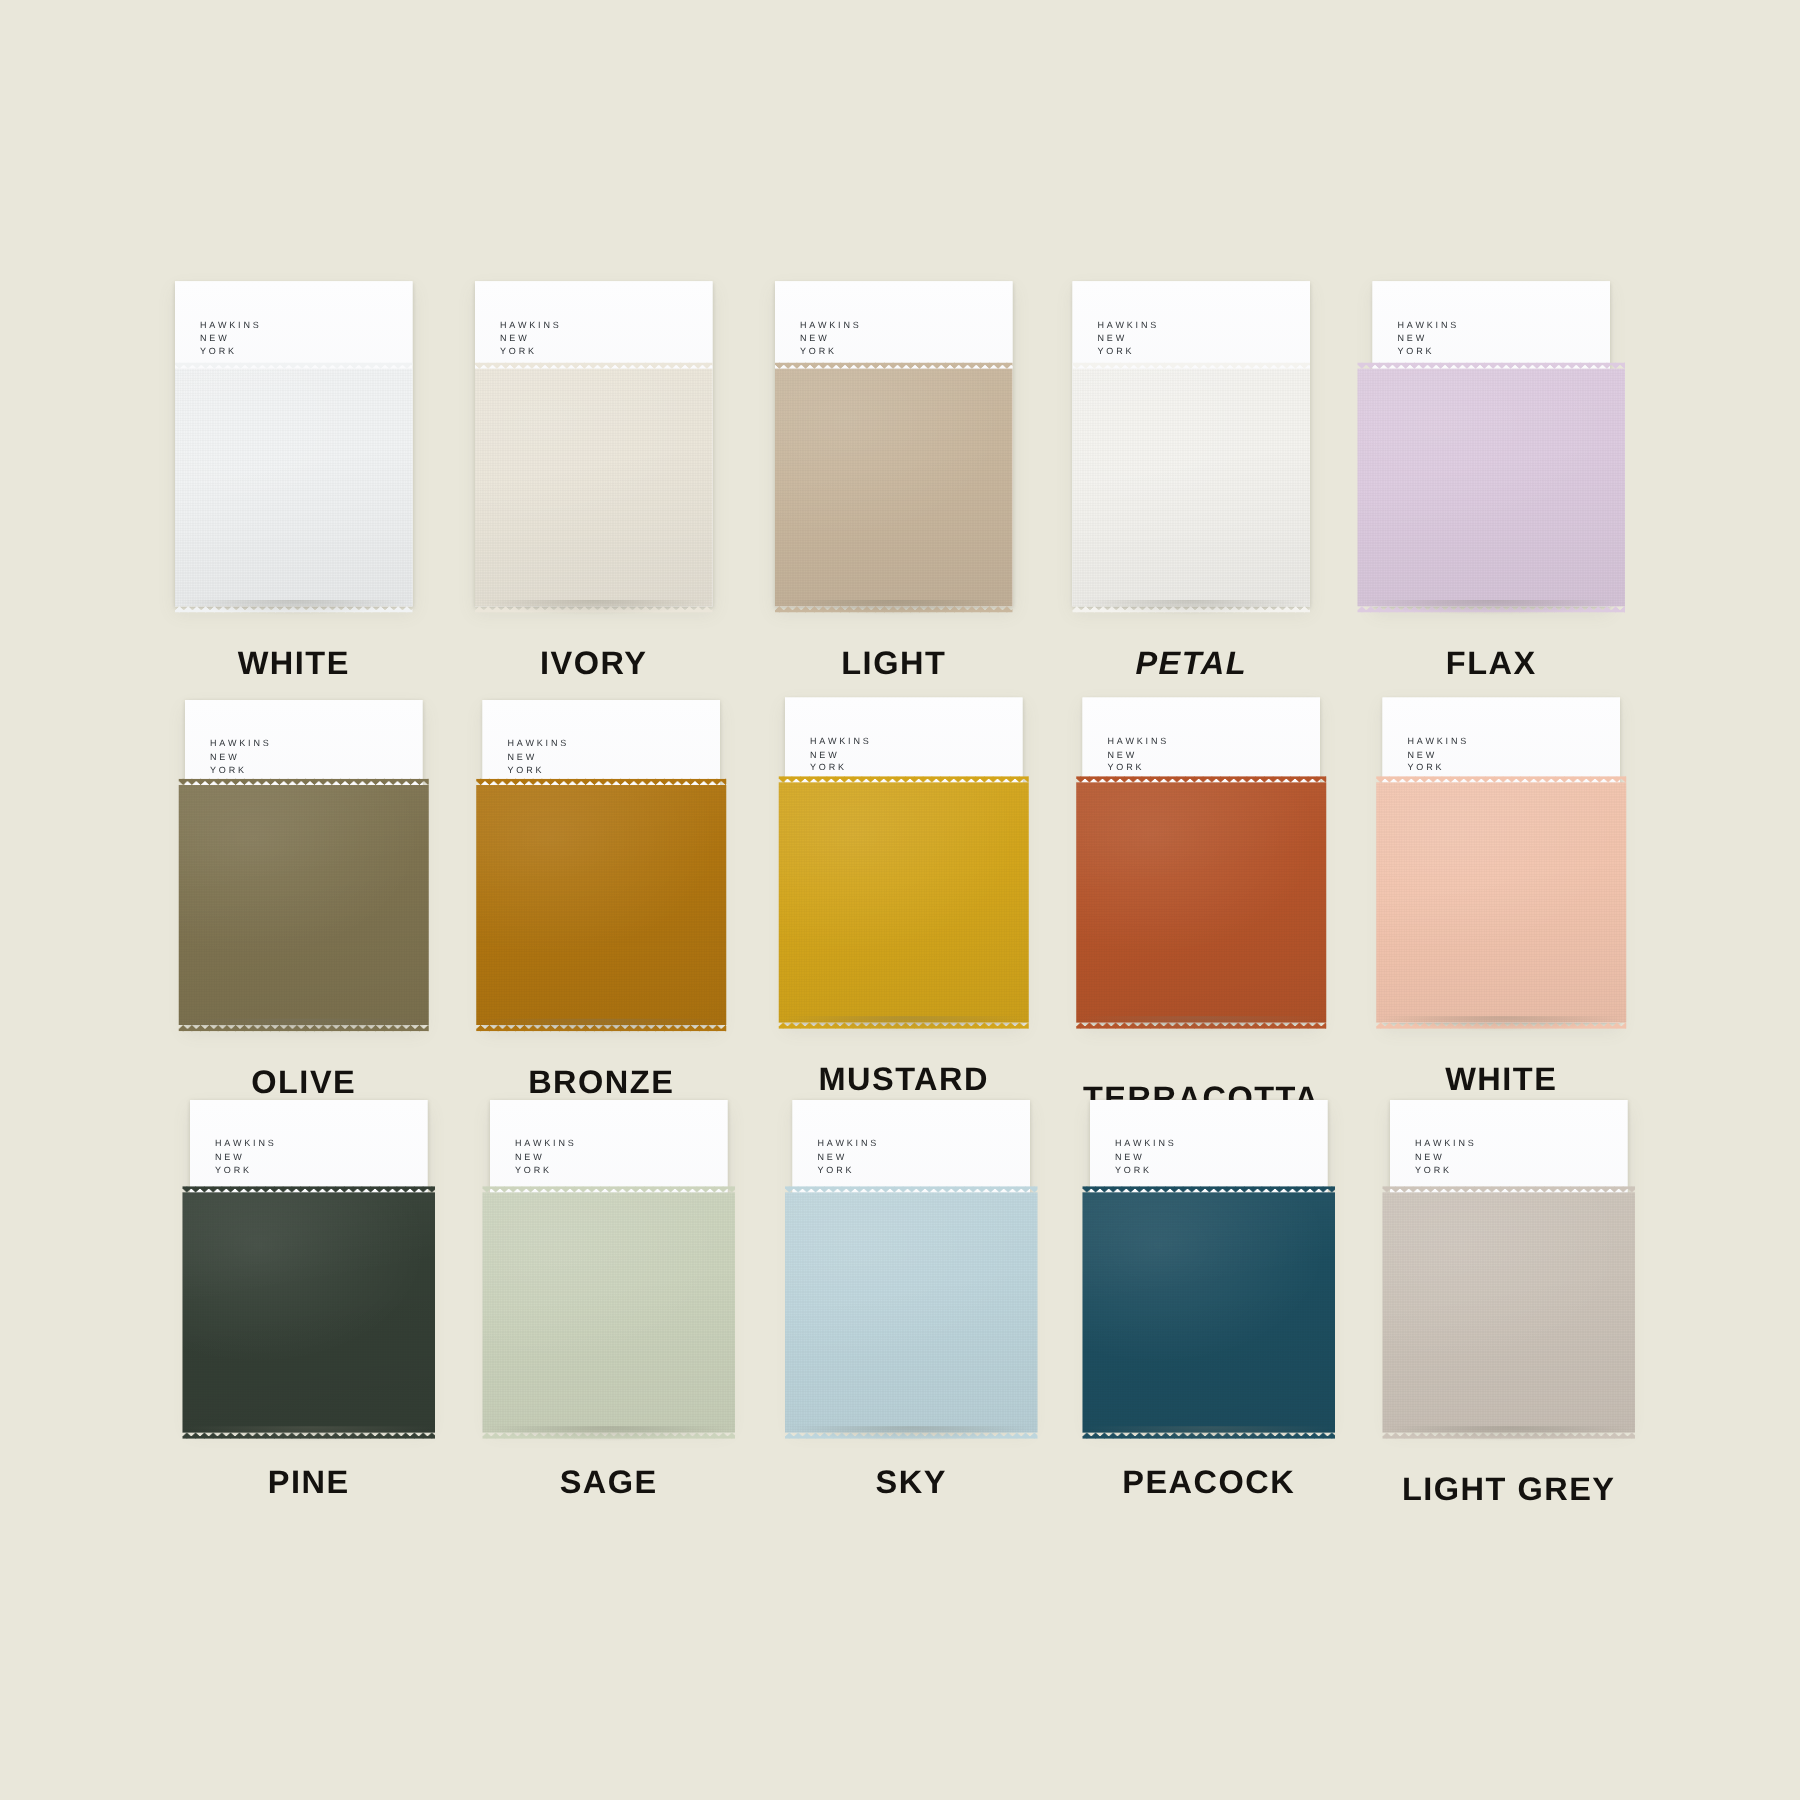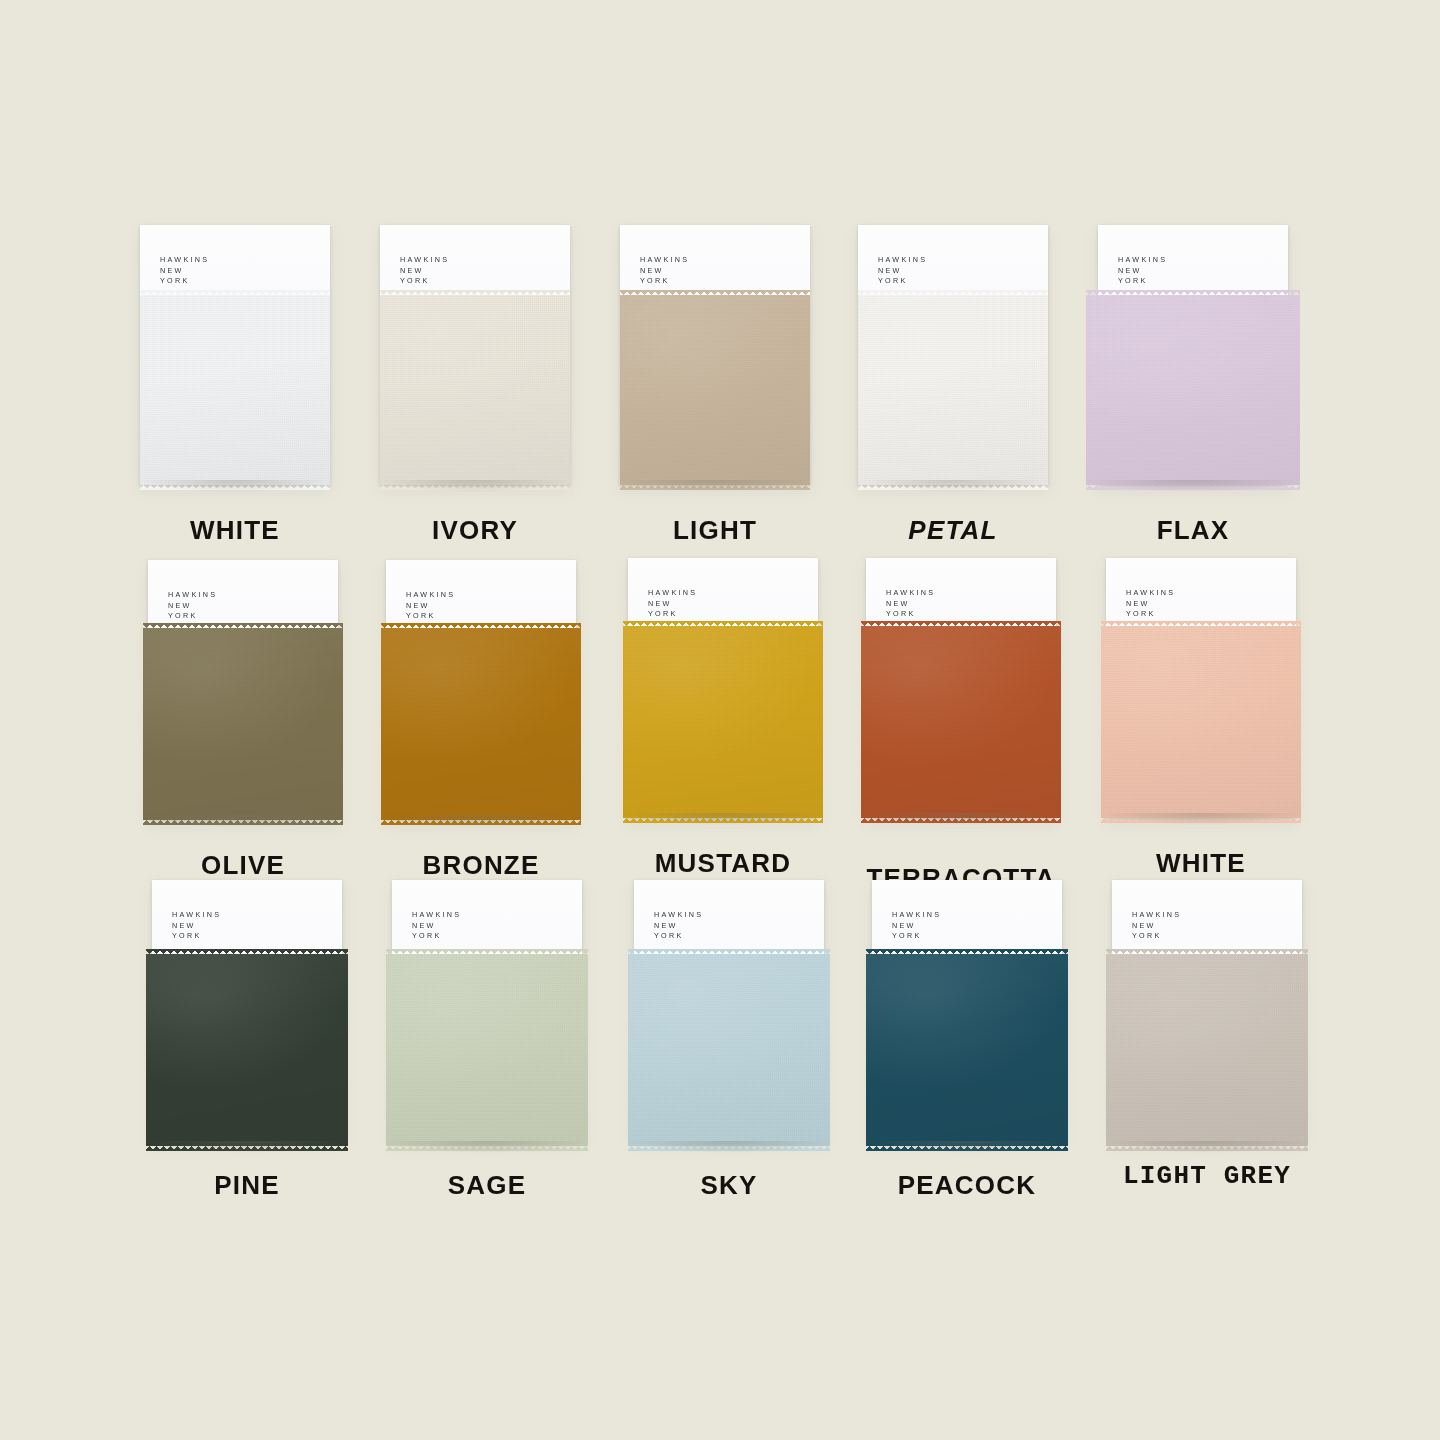--- a/index.html
+++ b/index.html
@@ -427,15 +427,15 @@
             <div class="shade"></div>
             <div class="weave"></div>
           </div>
           <div class="pink-edge pink-top" style="background: repeating-conic-gradient(from -45deg at 50% 100%, rgb(205, 196, 186) 0deg, rgb(205, 196, 186) 90deg, rgba(0, 0, 0, 0) 90deg, rgba(0, 0, 0, 0) 360deg) 0% 0% / 7px 5px;"></div>
           <div class="pink-edge pink-bottom" style="background: repeating-conic-gradient(from 135deg at 50% 0%, rgb(205, 196, 186) 0deg, rgb(205, 196, 186) 90deg, rgba(0, 0, 0, 0) 90deg, rgba(0, 0, 0, 0) 360deg) 0% 0% / 7px 5px;"></div>
           <div class="pink-edge pink-left" style="background: repeating-conic-gradient(from 45deg at 100% 50%, rgb(205, 196, 186) 0deg, rgb(205, 196, 186) 90deg, rgba(0, 0, 0, 0) 90deg, rgba(0, 0, 0, 0) 360deg) 0% 0% / 5px 7px;"></div>
           <div class="pink-edge pink-right" style="background: repeating-conic-gradient(from -135deg at 0% 50%, rgb(205, 196, 186) 0deg, rgb(205, 196, 186) 90deg, rgba(0, 0, 0, 0) 90deg, rgba(0, 0, 0, 0) 360deg) 0% 0% / 5px 7px;"></div>
           <div class="fab-shadow"></div>
         </div>
       </div>
-      <div class="swatch-label" style="top: 281px; font-family: Liberation Mono, monospace;">LIGHT GREY</div>
+      <div class="swatch-label" style="top: 296px;">LIGHT GREY</div>
     </div>
   </div>
 
 </body></html>

